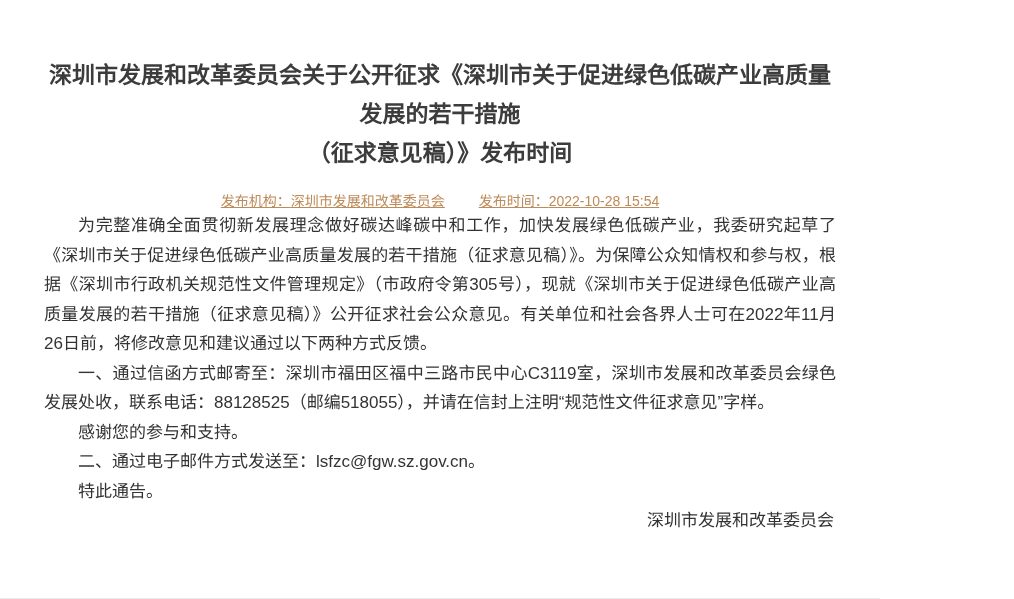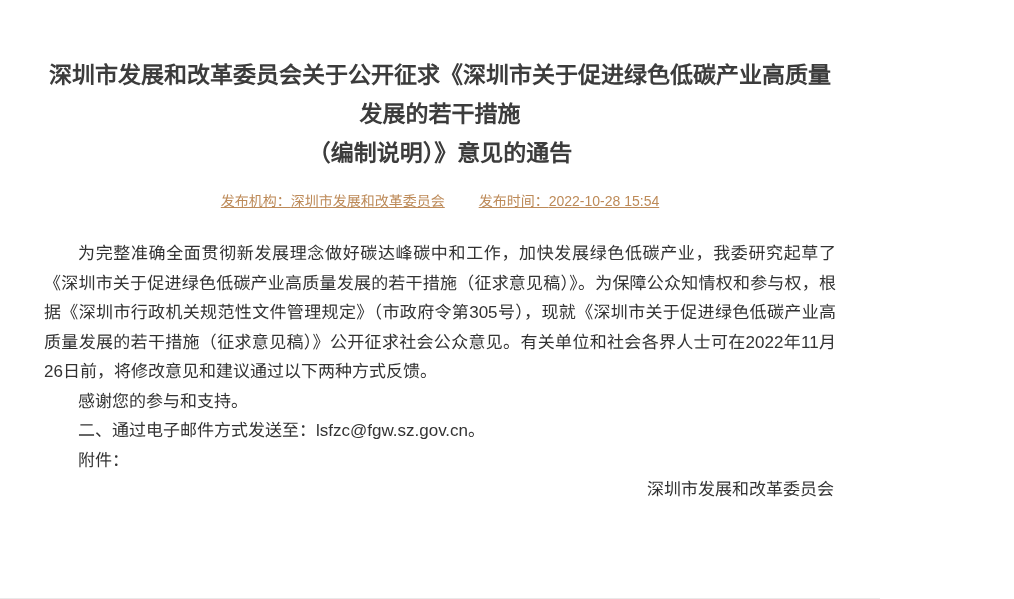--- a/index.html
+++ b/index.html
@@ -41,21 +41,20 @@
     line-height: 20px;
   }
   .meta .meta-group {
     display: inline-block;
     text-decoration: underline;
   }
   .meta .meta-group + .meta-group {
     margin-left: 30px;
   }
   .body-text {
-    margin-top: 28px;
   }
   .para {
     margin: 0;
     font-size: 17px;
     line-height: 29.5px;
     color: #333333;
     text-indent: 2em;
     text-align: justify;
   }
   .signature {
@@ -71,37 +70,38 @@
   }
 </style>
 </head>
 <body>
 
 <div class="page">
   <div class="content">
 
     <h1 class="title">
       <span>深圳市发展和改革委员会关于公开征求《深圳市关于促进绿色低碳产业高质量发展的若干措施</span>
-      <span>（编制说明）》意见的通告</span>
+      <span>（征求意见稿）》发布时间</span>
     </h1>
 
     <div class="meta">
       <span class="meta-group">
         <span>发布机构：</span><span>深圳市发展和改革委员会</span>
       </span>
       <span class="meta-group">
         <span>发布时间：</span><span>2022-10-28 15:54</span>
       </span>
     </div>
 
     <div class="body-text">
       <p class="para">为完整准确全面贯彻新发展理念做好碳达峰碳中和工作，加快发展绿色低碳产业，我委研究起草了《深圳市关于促进绿色低碳产业高质量发展的若干措施（征求意见稿）》。为保障公众知情权和参与权，根据《深圳市行政机关规范性文件管理规定》（市政府令第305号），现就《深圳市关于促进绿色低碳产业高质量发展的若干措施（征求意见稿）》公开征求社会公众意见。有关单位和社会各界人士可在2022年11月26日前，将修改意见和建议通过以下两种方式反馈。</p>
+      <p class="para">一、通过信函方式邮寄至：深圳市福田区福中三路市民中心C3119室，深圳市发展和改革委员会绿色发展处收，联系电话：88128525（邮编518055），并请在信封上注明“规范性文件征求意见”字样。</p>
       <p class="para">感谢您的参与和支持。</p>
       <p class="para">二、通过电子邮件方式发送至：lsfzc@fgw.sz.gov.cn。</p>
-      <p class="para">附件：</p>
+      <p class="para">特此通告。</p>
     </div>
 
     <div class="signature">
       <div class="sig-org">深圳市发展和改革委员会</div>
 
     </div>
 
   </div>
 </div>
 

